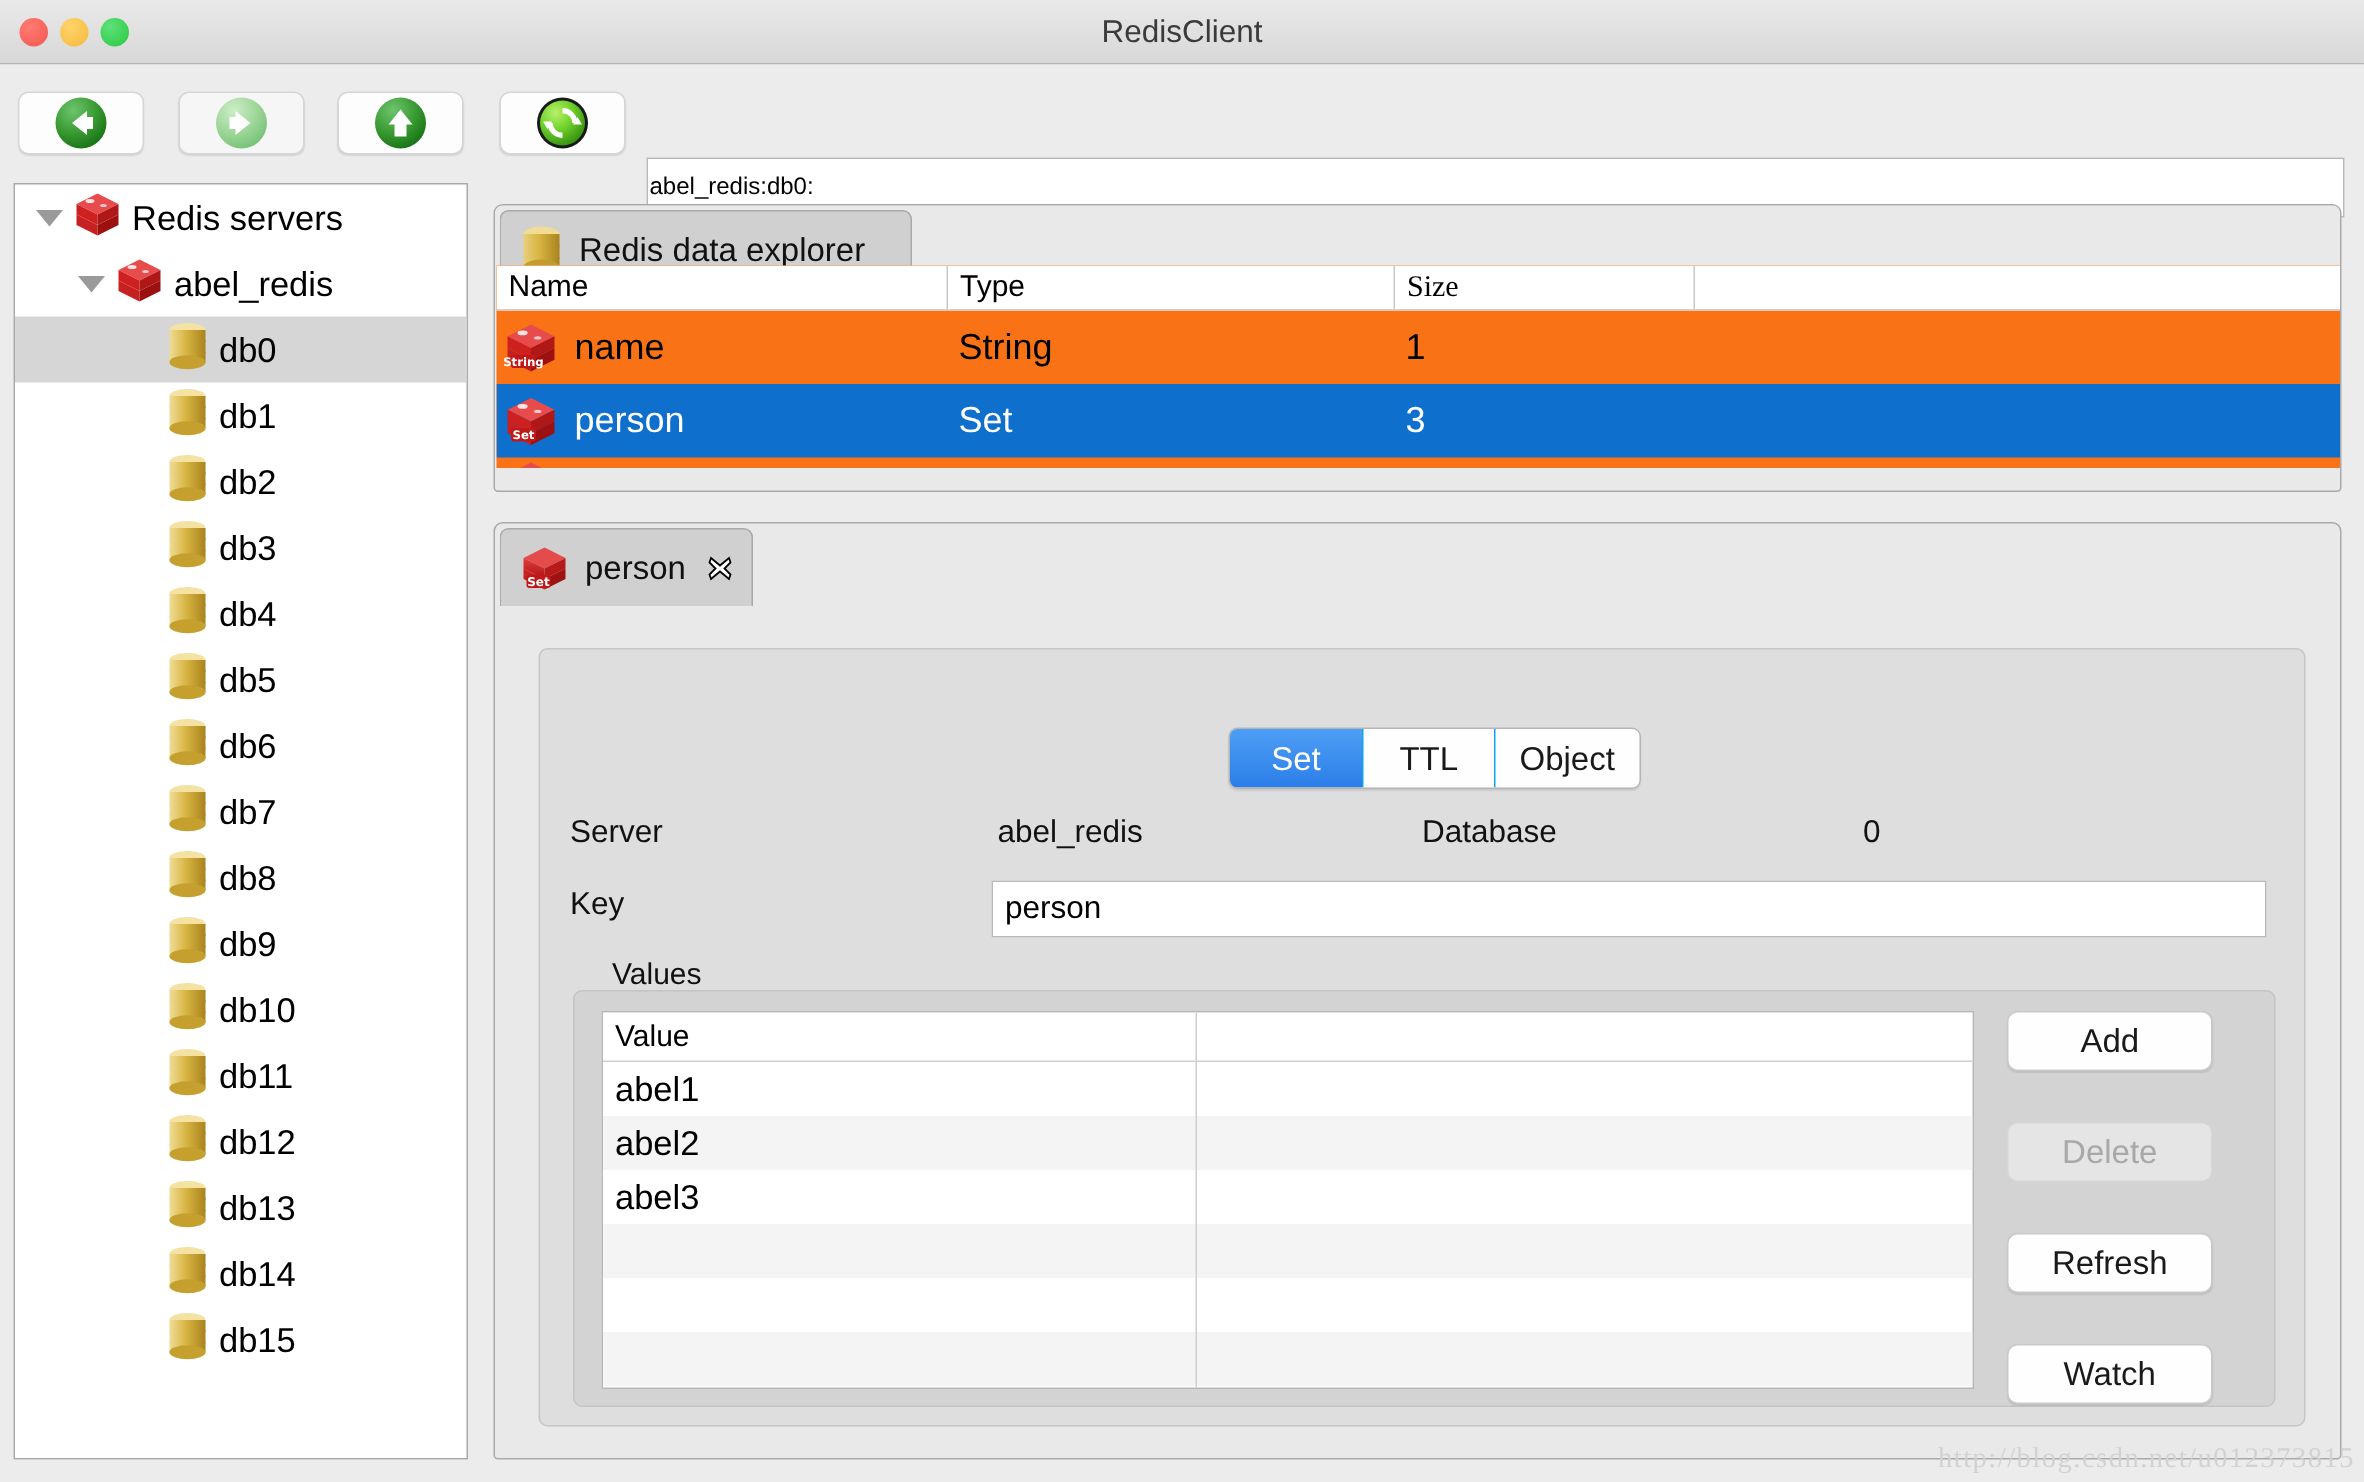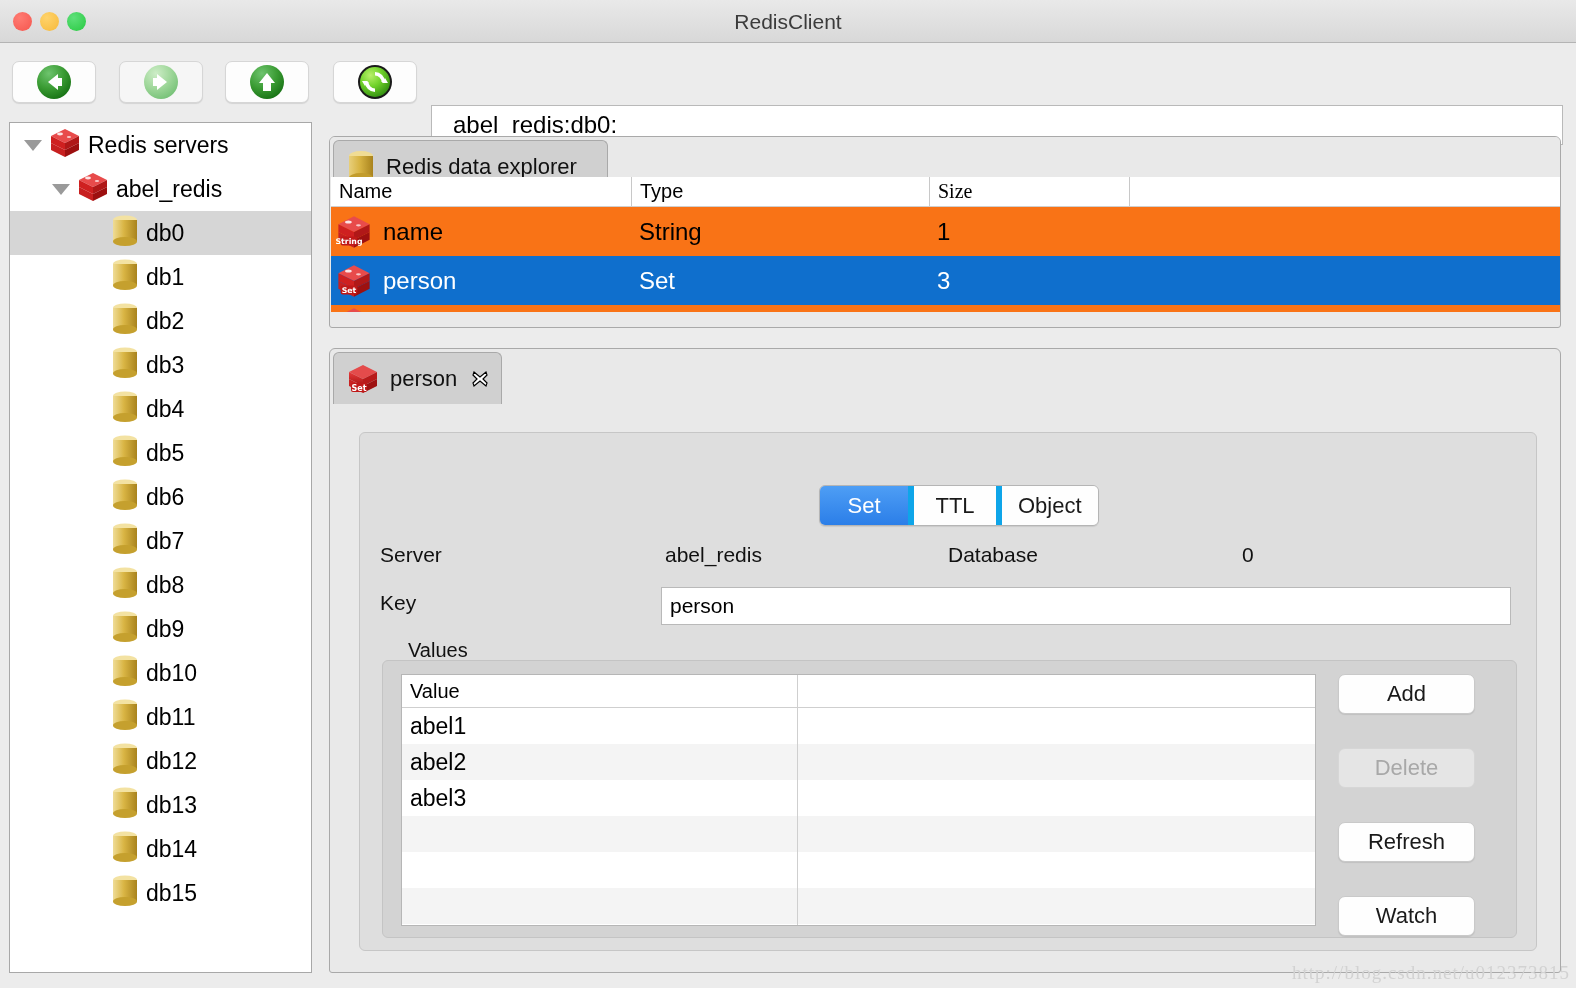--- a/index.html
+++ b/index.html
@@ -93,24 +93,24 @@
   }
 
   .addrbar {
     position: absolute;
     left: 431px; top: 62px;
     width: 1132px;
     height: 40px;
     background: #ffffff;
     border: 1px solid #b9b9b9;
     box-sizing: border-box;
-    font-size: 24px;
+    font-size: 16px;
     color: #000;
     line-height: 38px;
-    padding-left: 21px;
+    padding-left: 1px;
     overflow: hidden;
     white-space: nowrap;
   }
 
   
   .treepanel {
     position: absolute;
     left: 9px; top: 122px;
     width: 303px;
     height: 851px;
@@ -280,21 +280,21 @@
     box-shadow: 0 1px 1px rgba(0,0,0,0.09);
   }
   .seg {
     height: 100%;
     display: flex;
     align-items: center;
     justify-content: center;
     font-size: 22px;
     color: #1a1a1a;
     background: #fefefe;
-    border-left: 6px solid #0ea5e9;
+    border-left: 1px solid #0ea5e9;
     padding: 0 16px;
     box-sizing: border-box;
     min-width: 88px;
   }
   .seg:first-child { border-left: none; }
   .seg.active {
     background: linear-gradient(to bottom, #4e9ef5, #2b7ee8);
     color: #fff;
   }
 

